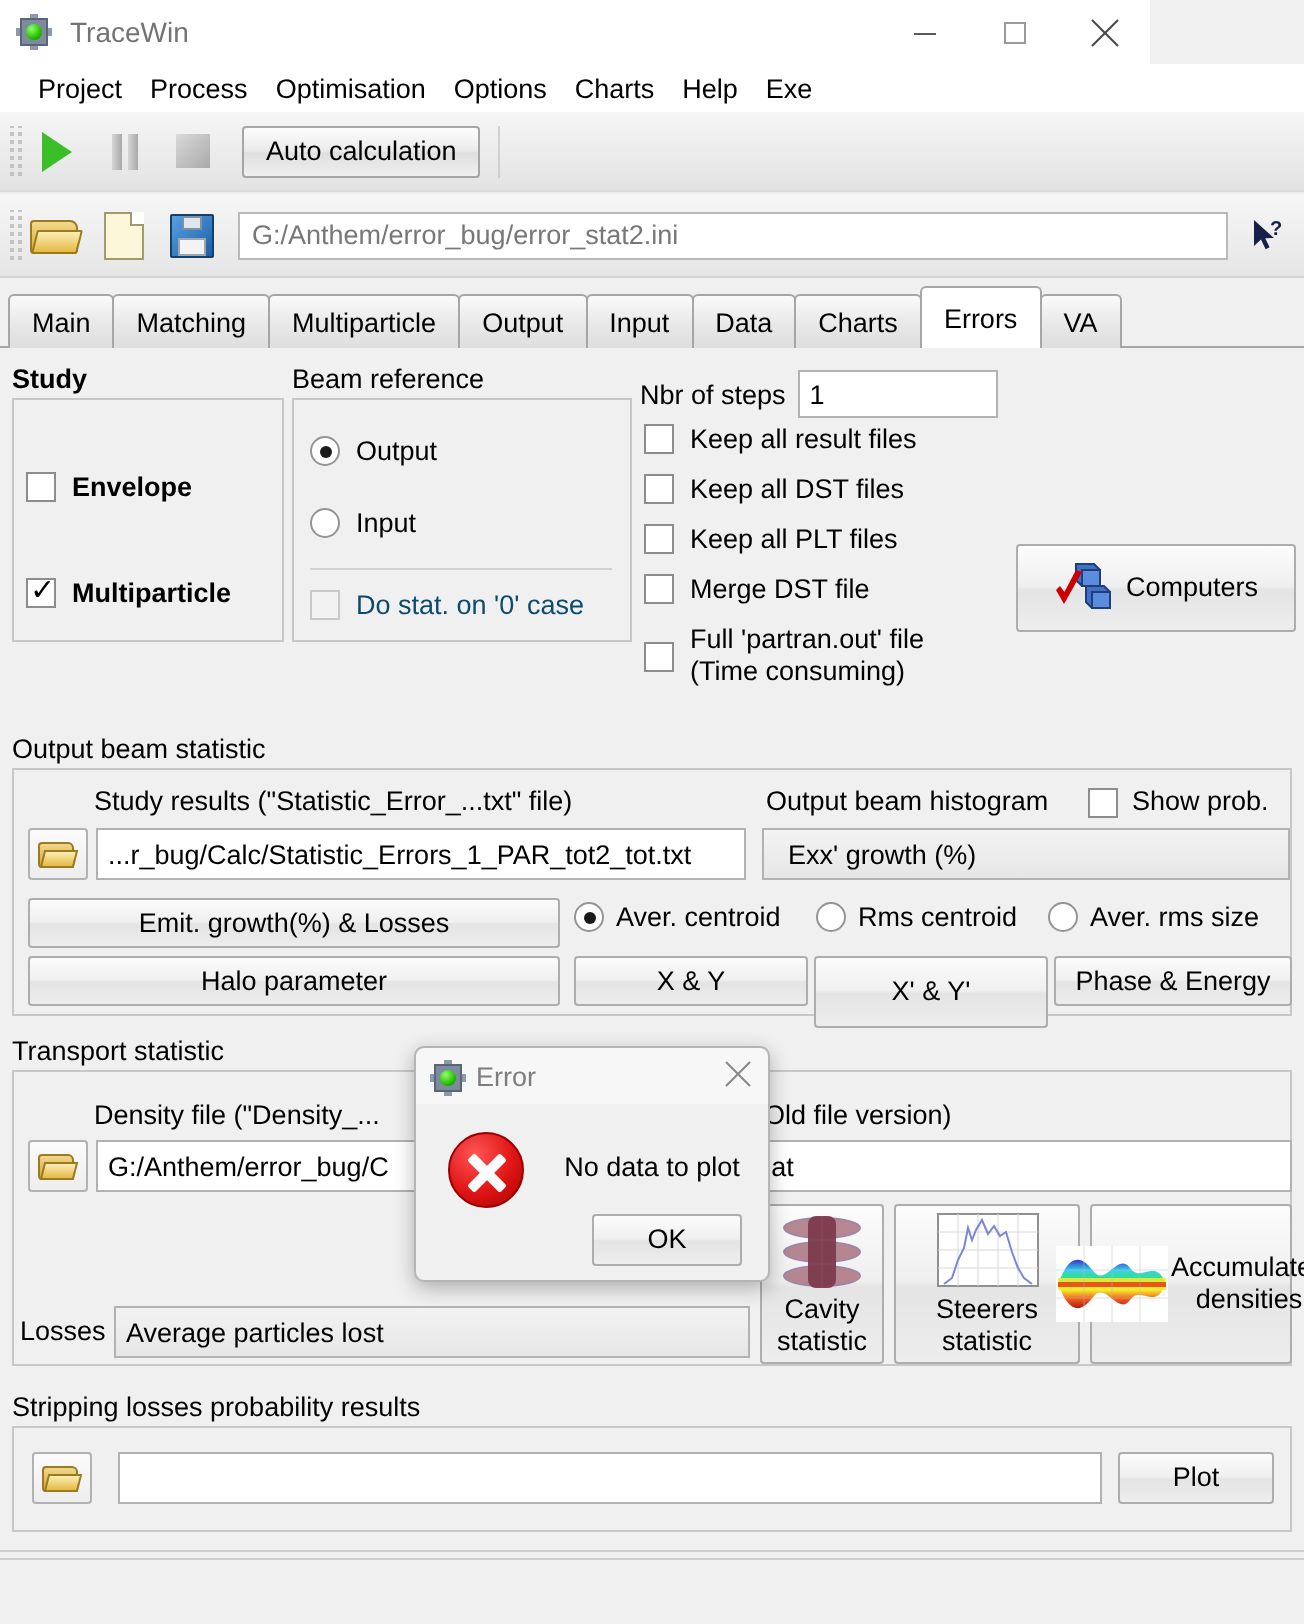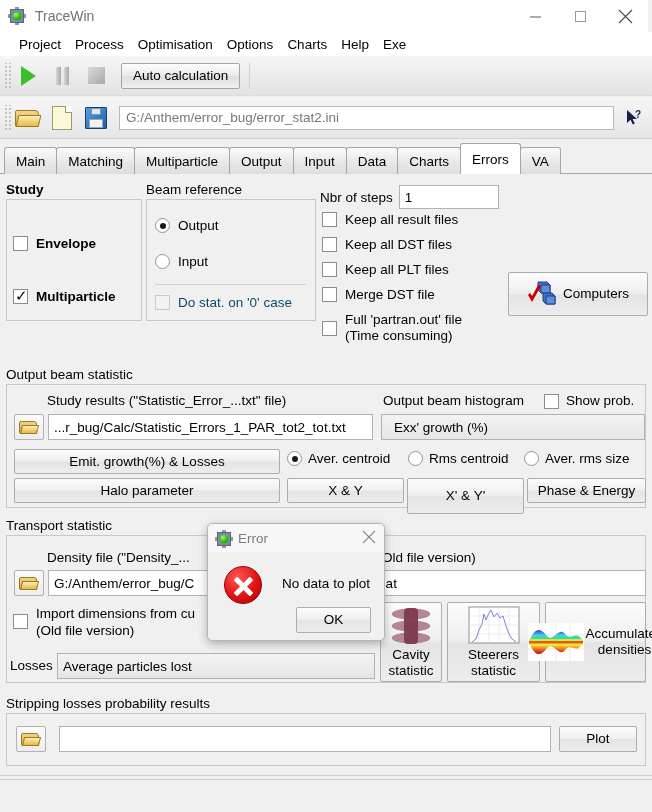--- a/index.html
+++ b/index.html
@@ -13,21 +13,21 @@
     overflow: hidden;
   }
   #app {
     position: relative;
     width: 652px; height: 812px;
     background: #f0f0f0;
   }
 
   
   .titlebar {
-    position: absolute; top: 0; left: 0; width: 648px; height: 32px;
+    position: absolute; top: 0; left: 0; width: 575px; height: 32px;
     background: #ffffff;
     display: flex; align-items: center;
   }
   .app-icon {
     width: 18px; height: 18px; margin-left: 8px; position: relative;
     flex: 0 0 auto;
   }
   .app-icon .sq {
     position: absolute; left: 2px; top: 2px; width: 14px; height: 14px;
     background: #7d8b9e; border: 1px solid #5a6676;
@@ -520,27 +520,20 @@
       <span class="folder-sm">
           <span class="back"></span>
           <span class="front"></span>
         </span>
     </div>
     <div class="txt" style="position:absolute; left:48px; top:396px; width:598px; height:26px;">
       <span>G:/Anthem/error_bug/C</span>
       <span style="margin-left:150px;">0000.dat</span>
     </div>
 
-    <div class="row" style="position:absolute; left:13px; top:432px; align-items:flex-start;">
-      <span class="cb" style="margin-top:8px;"></span>
-      <span style="line-height:1.25;">
-        <span class="lbl" style="display:block;">Import dimensions from cu</span>
-        <span class="lbl" style="display:block;">(Old file version)</span>
-      </span>
-    </div>
 
     <div class="lbl" style="position:absolute; left:10px; top:484px;">Losses</div>
     <div class="combo" style="position:absolute; left:57px; top:479px; width:318px; height:26px;">Average particles lost</div>
 
     <div class="btn" style="position:absolute; left:380px; top:428px; width:62px; height:80px; flex-direction:column; gap:1px;">
       <span class="thumb">
         <svg width="52" height="40" viewBox="0 0 52 40">
           <g stroke="#9a7a9e" fill="#b07b86" opacity=".9">
             <ellipse cx="26" cy="8" rx="19" ry="5"></ellipse>
             <ellipse cx="26" cy="20" rx="19" ry="5"></ellipse>

